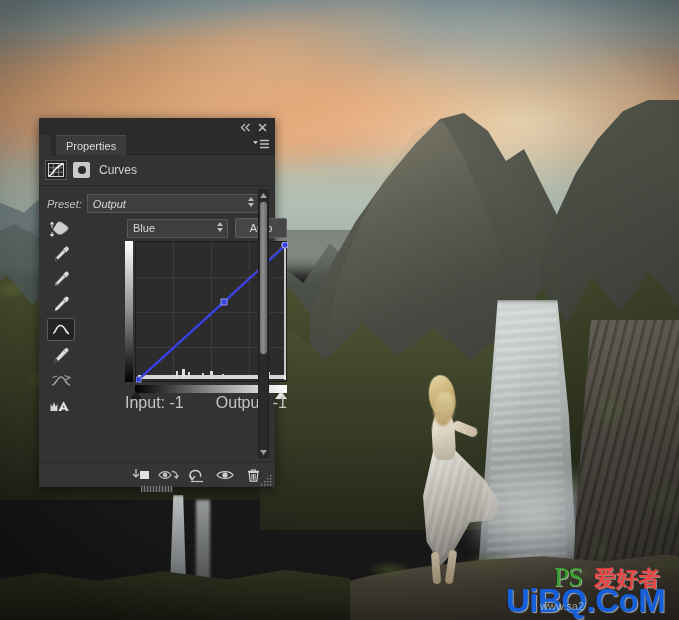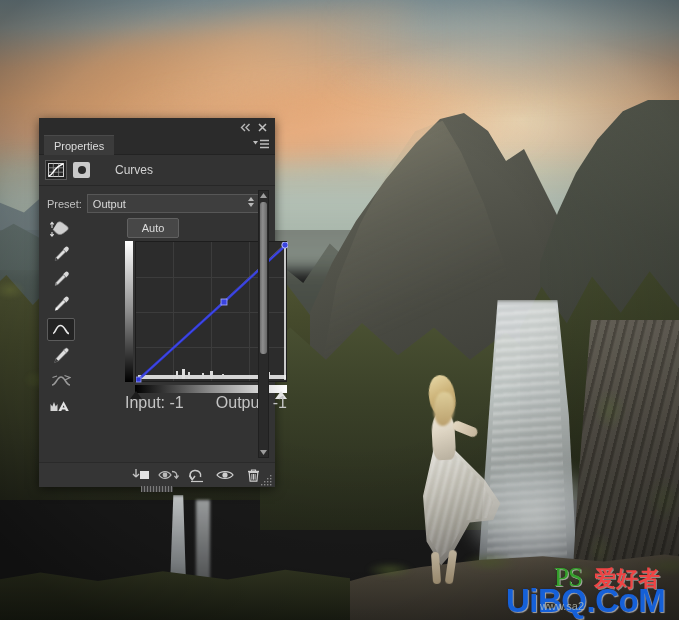--- a/index.html
+++ b/index.html
@@ -268,21 +268,21 @@
   }
   .tb-btn{
     position:absolute;top:3px;width:13px;height:12px;
     display:flex;align-items:center;justify-content:center;
     color:#b6b6b6;cursor:pointer;
   }
   .tb-collapse{right:23px;}
   .tb-close{right:6px;}
 
   .tabstrip{
-    height:19px;background:#2b2b2b;position:relative;border-bottom:1px solid #232323;
+    height:19px;background:#2b2b2b;position:relative;border-bottom:1px solid #232323;margin-left:12px;
   }
   .tab{
     position:absolute;left:5px;top:0;height:19px;padding:0 10px;
     background:#3b3b3b;color:#dcdcdc;font-size:11px;
     display:flex;align-items:center;
     border-top:1px solid #4a4a4a;
   }
   .panel-menu{
     position:absolute;right:6px;top:4px;width:16px;height:11px;cursor:pointer;
   }
@@ -293,29 +293,29 @@
   }
   .icon-curvegrid{
     width:20px;height:18px;background:#232323;border:1px solid #5a5a5a;
     display:flex;align-items:center;justify-content:center;
   }
   .icon-dot{
     width:17px;height:16px;background:#c9c9c9;border-radius:2px;
     display:flex;align-items:center;justify-content:center;
   }
   .icon-dot i{width:8px;height:8px;background:#2a2a2a;border-radius:50%;display:block;}
-  .hdr-title{color:#d2d2d2;font-size:12px;margin-left:19px;}
+  .hdr-title{color:#d2d2d2;font-size:12px;margin-left:3px;}
 
   .body{
     position:relative;height:276px;background:#333333;
   }
 
   .row-preset{
     position:absolute;left:8px;top:9px;width:212px;height:17px;
-    display:flex;align-items:center;gap:5px;
+    display:flex;align-items:center;gap:5px;font-style:italic;
   }
   .lbl{color:#c2c2c2;font-size:11px;}
   .select{
     flex:1;height:17px;background:#3e3e3e;border:1px solid #575757;
     display:flex;align-items:center;padding:0 3px 0 5px;
     color:#dadada;font-size:11px;position:relative;cursor:pointer;
   }
   .select .caret{
     position:absolute;right:4px;top:2px;display:flex;flex-direction:column;
     gap:2px;align-items:center;
@@ -520,20 +520,27 @@
       <div class="select">
         <span>Output</span>
         <span class="caret">
             <u class="up"></u>
             <u class="dn"></u>
           </span>
       </div>
     </div>
 
     <div class="row-channel">
+      <div class="select sel-channel">
+        <span>Blue</span>
+        <span class="caret">
+            <u class="up"></u>
+            <u class="dn"></u>
+          </span>
+      </div>
       <div class="btn-auto">
         <span>Auto</span>
       </div>
     </div>
 
     <div class="toolrail">
 
       <div class="tool">
         <svg width="22" height="18" viewBox="0 0 22 18">
           <path d="M7 3 c1.6-1.4 3.4-1.6 5 -0.4 l5 3.6 c1.6 1.2 1.6 3 0 4.2 l-4 3 c-2 1.5-4.6 1.4-6.4 -0.2 L3 9.6" fill="#cfcfcf" stroke="#8a8a8a" stroke-width="0.7"></path>

